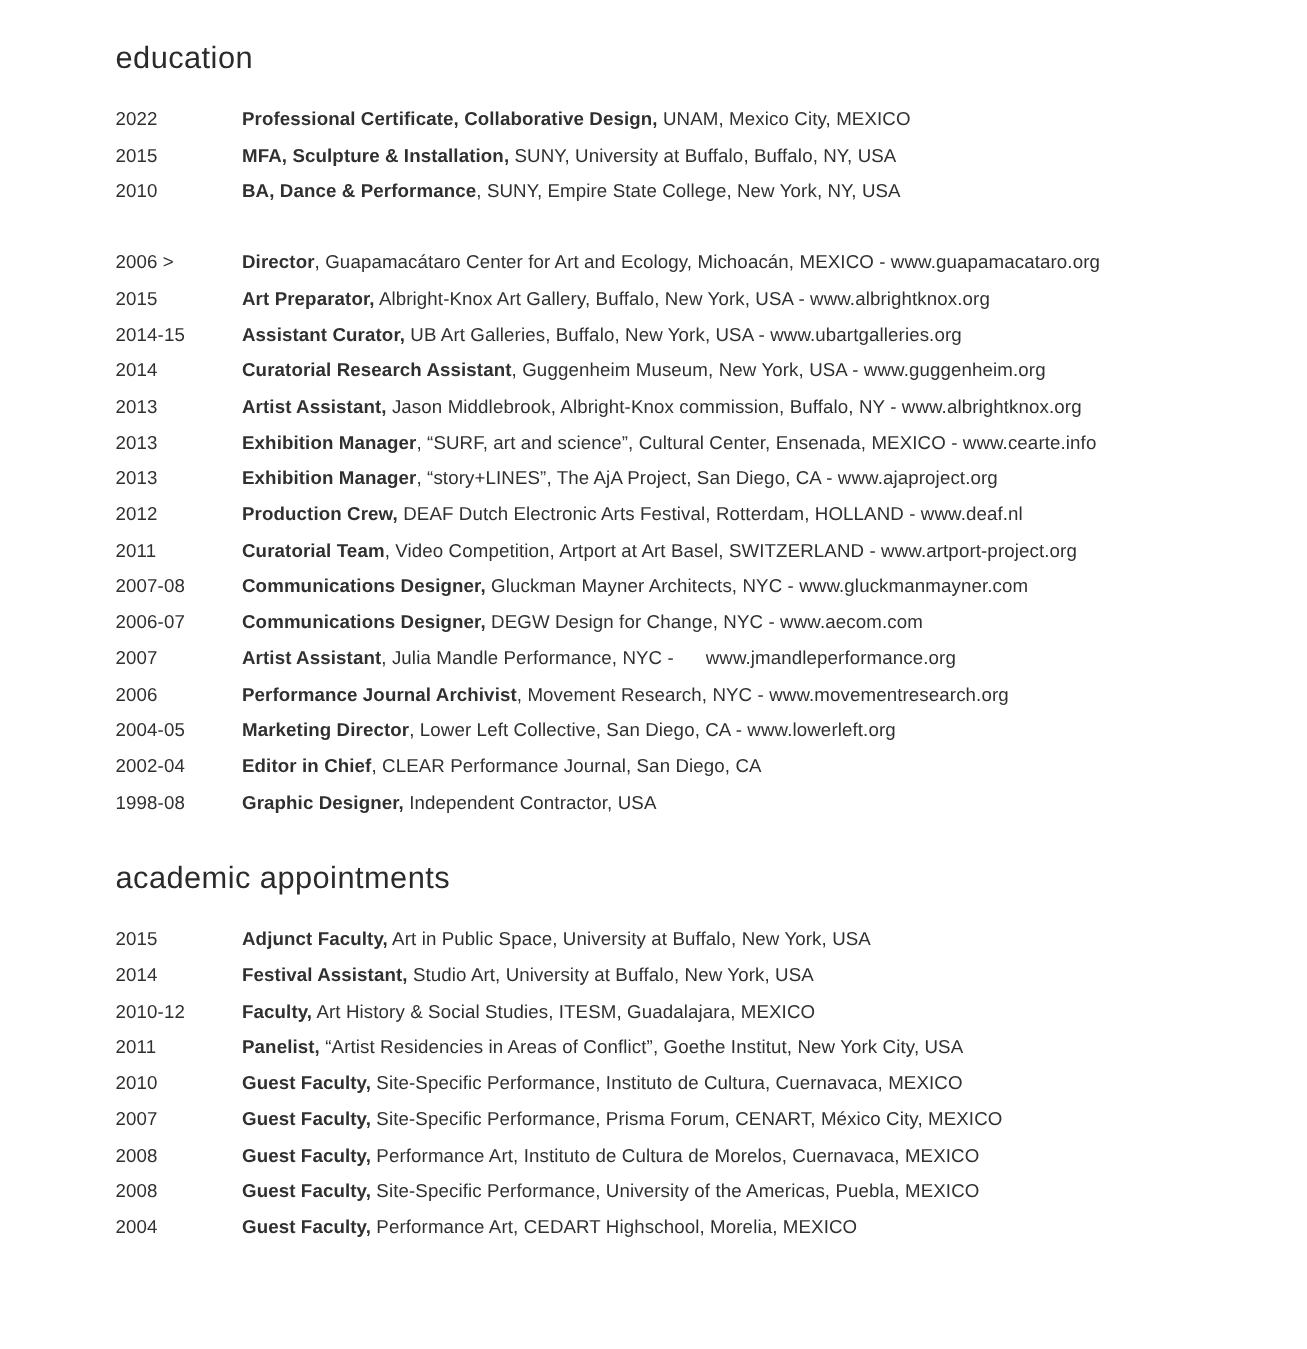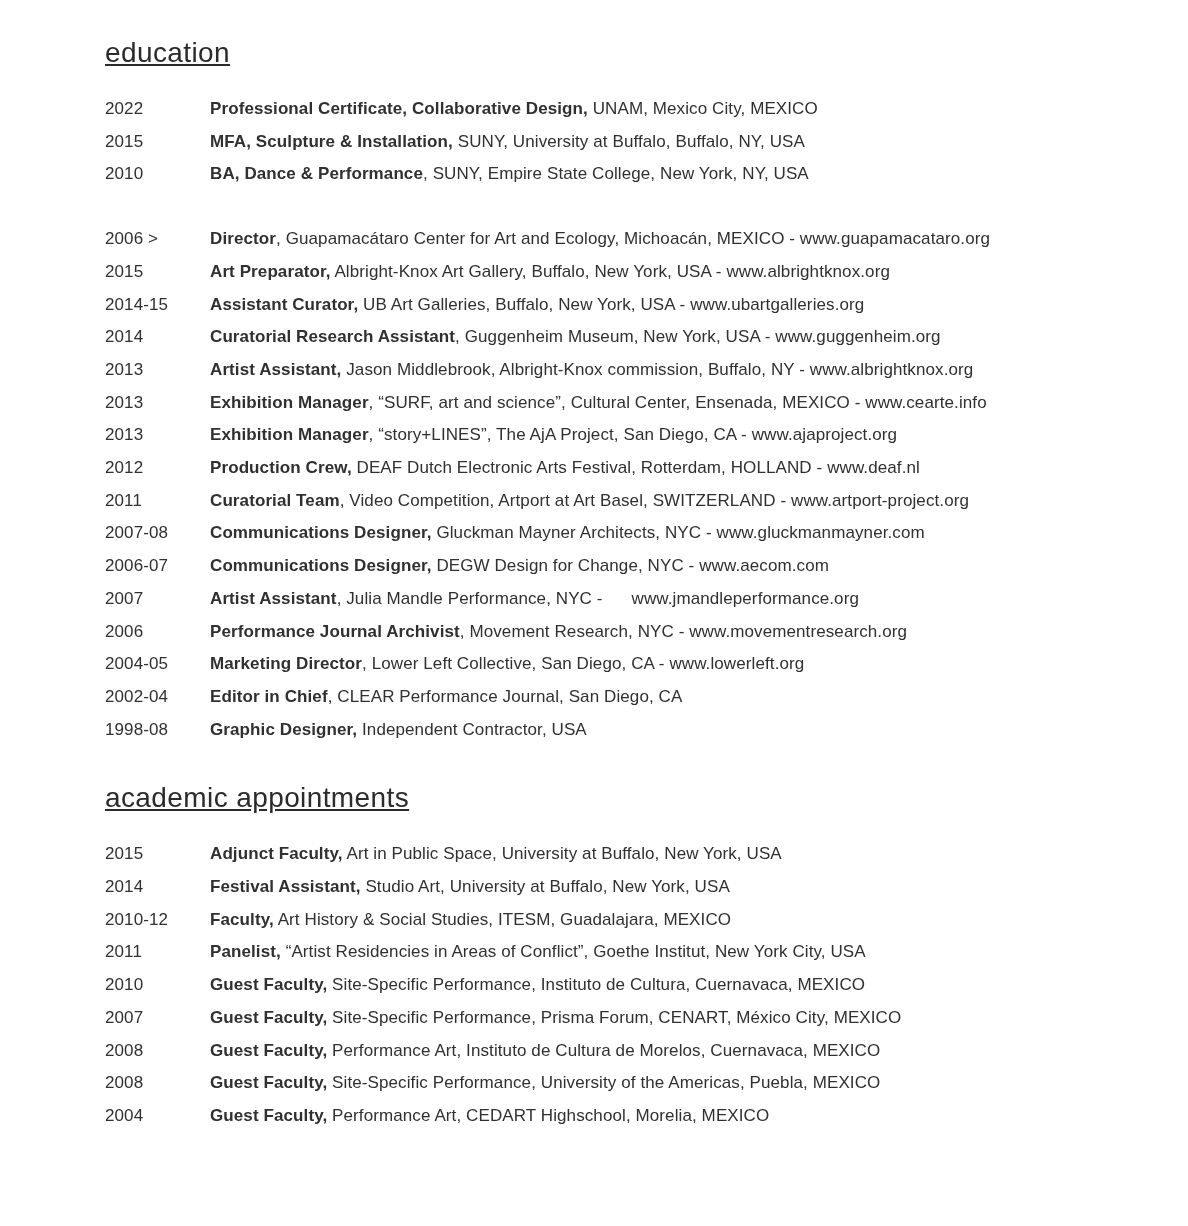--- a/index.html
+++ b/index.html
@@ -23,41 +23,41 @@
     margin: 0 0 32px 0;
   }
   .cv-section h2 {
     margin: 0;
     font-family: "Liberation Sans", sans-serif;
     font-weight: 400;
     font-size: 28px;
     line-height: 40px;
     letter-spacing: 0.4px;
     color: #2b2b2b;
-    text-decoration: underline;
   }
   .entries {
     margin-top: 20px;
   }
   .entry {
     display: flex;
     align-items: baseline;
     font-size: 17px;
     line-height: 32.7px;
     letter-spacing: 0.1px;
     justify-content: flex-end;
   }
   .entry .year {
     flex: 0 0 105px;
     white-space: pre;
   }
   .entry .desc {
     flex: 1 1 auto;
     white-space: pre-wrap;
     padding-right: 16px;
+    margin-left: 10px;
   }
   .entry .desc strong {
     font-weight: 700;
   }
 </style>
 </head>
 <body>
 
 <main class="page">
   <div id="sections-root">

